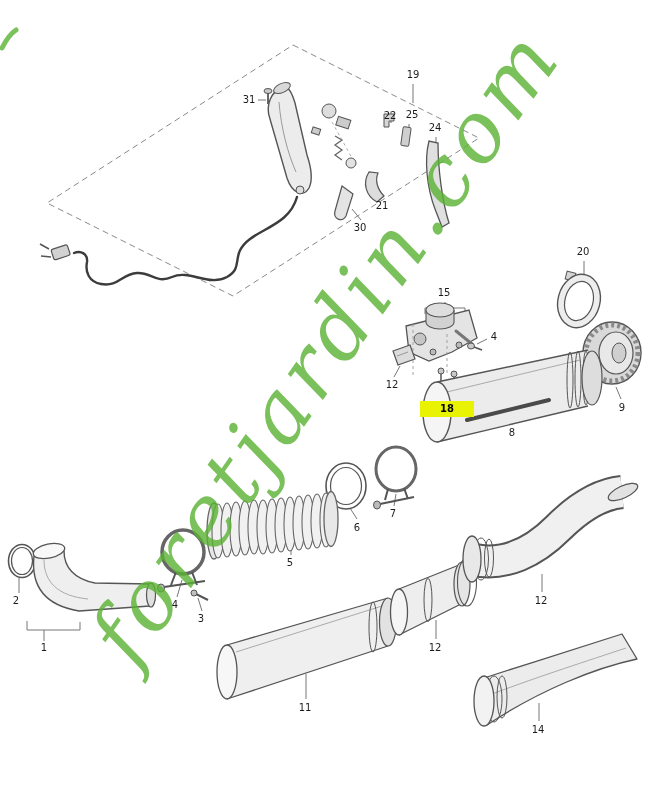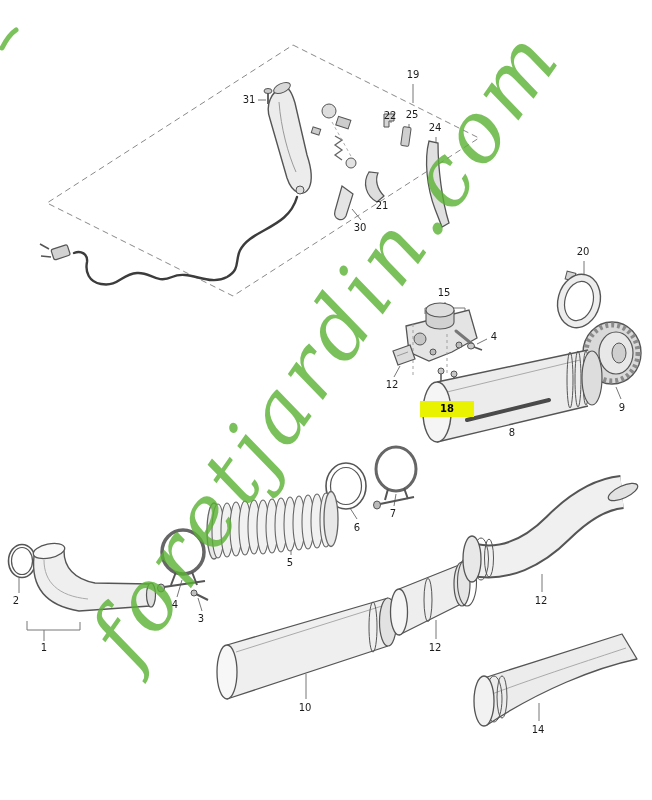--- a/index.html
+++ b/index.html
@@ -224,21 +224,21 @@
 
   <div class="lbl" style="left:44px;top:648px">1</div>
   <div class="lbl" style="left:16px;top:601px">2</div>
   <div class="lbl" style="left:201px;top:619px">3</div>
   <div class="lbl" style="left:175px;top:605px">4</div>
   <div class="lbl" style="left:290px;top:563px">5</div>
   <div class="lbl" style="left:357px;top:528px">6</div>
   <div class="lbl" style="left:393px;top:514px">7</div>
   <div class="lbl" style="left:512px;top:433px">8</div>
   <div class="lbl" style="left:622px;top:408px">9</div>
-  <div class="lbl" style="left:305px;top:708px">10</div>
+  <div class="lbl" style="left:305px;top:708px">11</div>
   <div class="lbl" style="left:583px;top:252px">20</div>
   <div class="lbl" style="left:435px;top:648px">12</div>
   <div class="lbl" style="left:541px;top:601px">12</div>
   <div class="lbl" style="left:538px;top:730px">14</div>
   <div class="lbl" style="left:444px;top:293px">15</div>
   <div class="lbl" style="left:494px;top:337px">4</div>
   <div class="lbl" style="left:392px;top:385px">12</div>
   <div class="lbl selected" style="left: 447px; top: 393px; background-color: rgb(233, 242, 0);">18</div>
   <div class="lbl" style="left:413px;top:75px">19</div>
   <div class="lbl" style="left:360px;top:228px">30</div>

